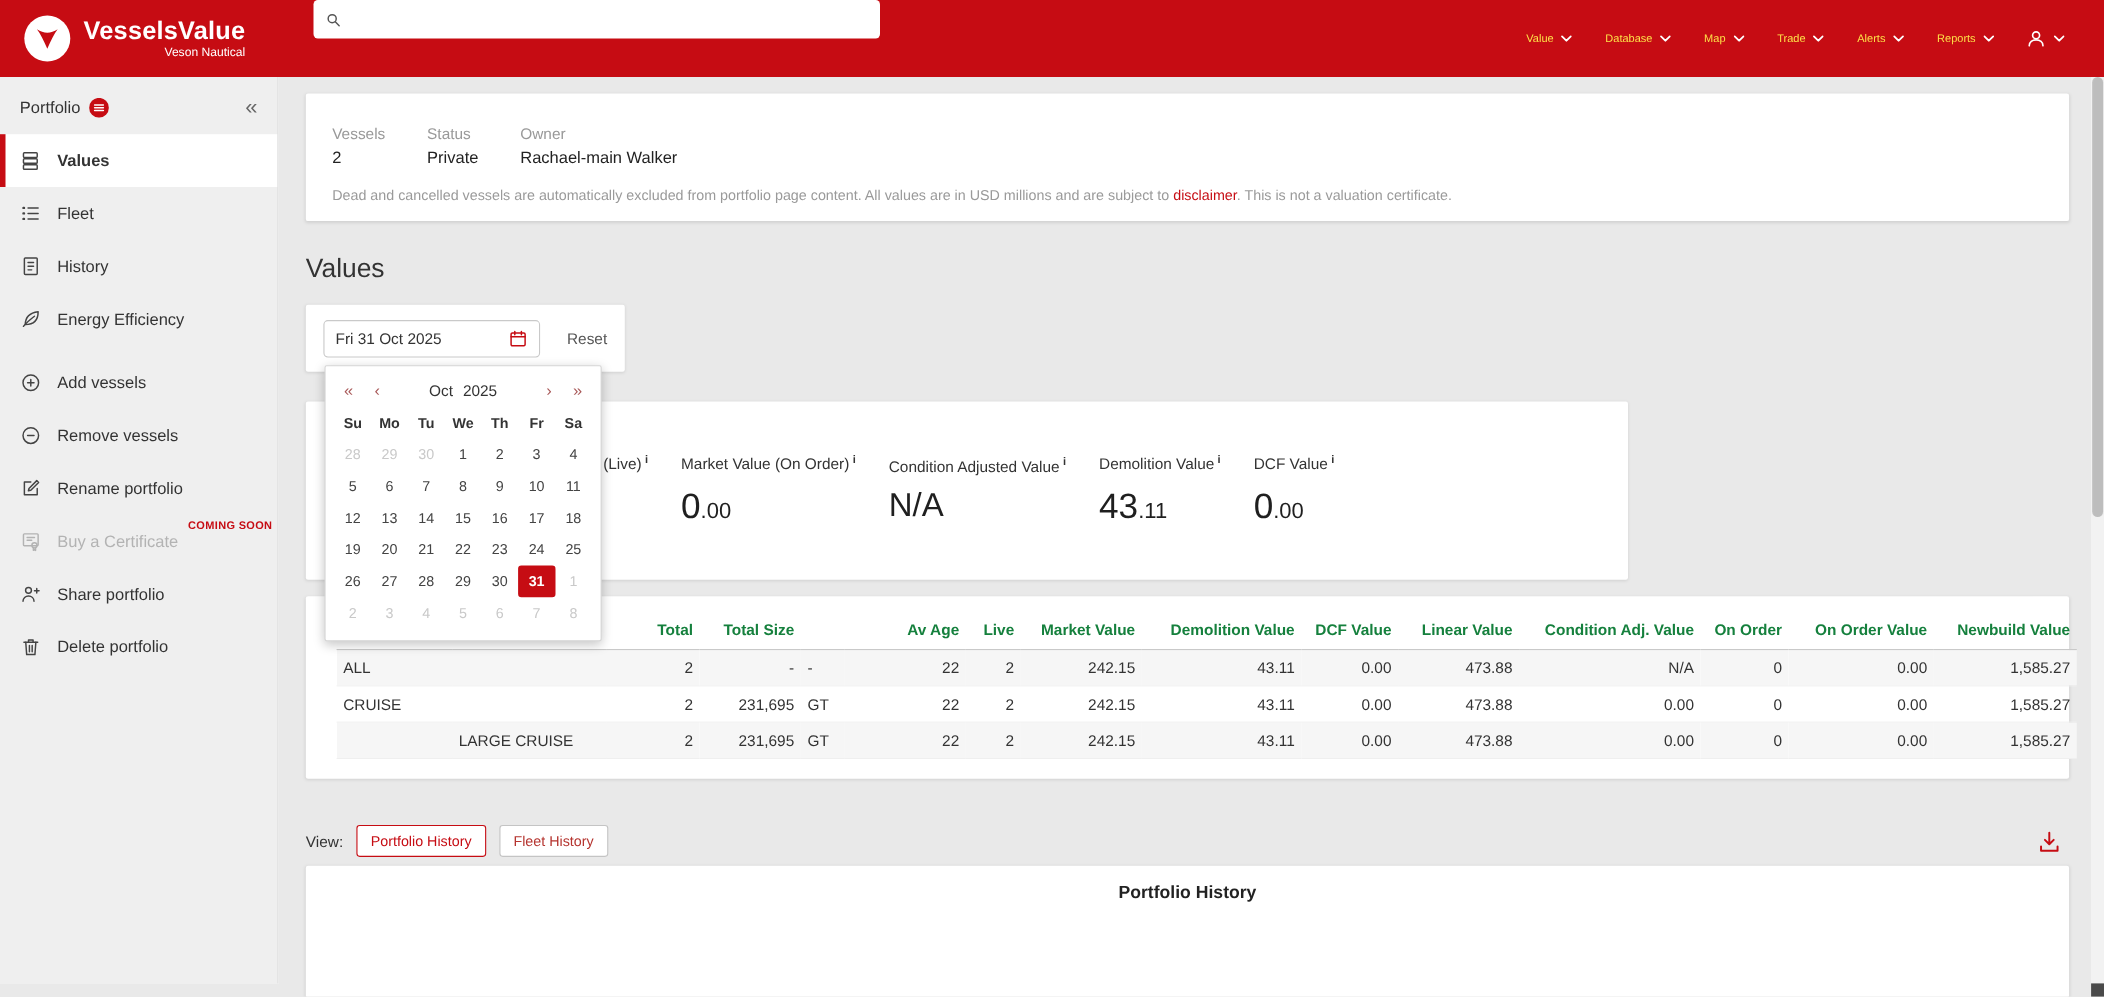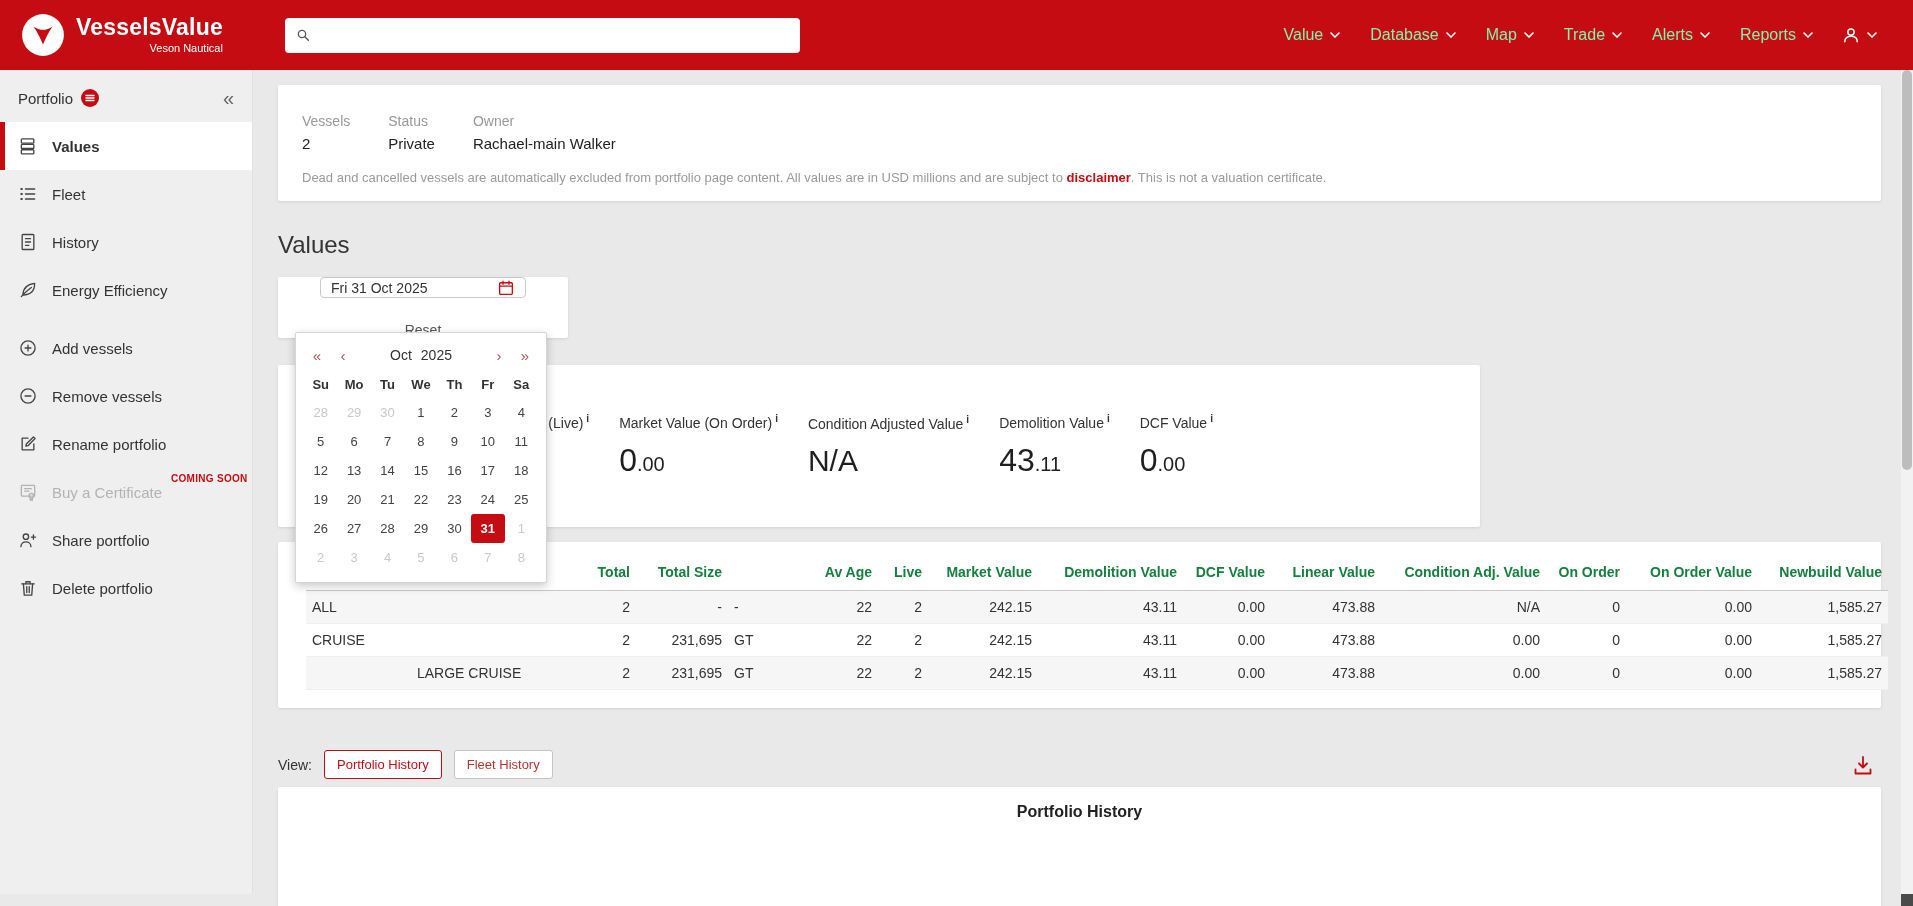--- a/index.html
+++ b/index.html
@@ -1,32 +1,32 @@
 <!DOCTYPE html>
 <html><head>
 <meta charset="utf-8">
 <style>
   * { margin:0; padding:0; box-sizing:border-box; }
   html,body { width:1913px; height:906px; overflow:hidden; }
   body { font-family:"Liberation Sans", sans-serif; background:#e9e9e9; }
   svg { display:block; }
 
   
-  .topbar { position:fixed; top:0; left:0; width:100%; height:70px; background:#c60c13; display:flex; align-items:center; padding:0 26px 0 20px; z-index:50; }
+  .topbar { position:fixed; top:0; left:0; width:100%; height:70px; background:#c60c13; display:flex; padding:0 26px 0 20px; z-index:50; }
   .logo { display:flex; align-items:center; gap:10px; color:#fff; cursor:pointer; }
   .logo-mark { width:46px; height:46px; }
   .logo-text { display:flex; flex-direction:column; line-height:1; }
   .logo-name { font-size:23px; font-weight:bold; letter-spacing:.2px; }
   .logo-tag { font-size:11px; margin-top:4px; align-self:flex-end; }
   .searchbox { margin-left:62px; width:515px; height:35px; background:#fff; border-radius:4px; display:flex; align-items:center; padding:0 10px; gap:8px; }
   .searchbox .sicon { width:16px; height:16px; color:#555; flex:none; }
   .searchbox input { border:none; outline:none; flex:1; font-size:14px; color:#333; font-family:inherit; background:transparent; }
   .searchbox input::placeholder { color:#777; }
   .topnav { margin-left:auto; display:flex; align-items:center; gap:6px; }
-  .nav-item { color:#86efac; font-size:16px; display:flex; align-items:center; gap:7px; padding:10px 12px; cursor:pointer; white-space:nowrap; }
+  .nav-item { color:#fde047; font-size:10px; display:flex; align-items:center; gap:7px; padding:10px 12px; cursor:pointer; white-space:nowrap; }
   .chev { width:10px; height:6px; color:#fff; }
   .user-item { color:#fff; display:flex; align-items:center; gap:6px; padding:10px 10px; cursor:pointer; }
   .person { width:20px; height:20px; }
 
   
   .sidebar { position:fixed; top:70px; left:0; bottom:12px; width:253px; background:#efefef; border-right:1px solid #e2e2e2; z-index:40; }
   .sb-head { display:flex; align-items:center; gap:8px; padding:18px 18px 14px; font-size:15px; color:#333; }
   .sb-badge { width:18px; height:18px; }
   .sb-collapse { margin-left:auto; font-size:20px; color:#666; cursor:pointer; line-height:1; }
   .sb-item { position:relative; height:48px; display:flex; align-items:center; gap:14px; padding:0 18px; font-size:15px; color:#333; cursor:pointer; }
@@ -41,26 +41,26 @@
   
   .main { margin-left:253px; padding:85px 32px 0 25px; }
   .card { background:#fff; border-radius:2px; box-shadow:0 1px 3px rgba(0,0,0,.10); }
 
   .head-card { padding:18px 24px 16px; }
   .page-title { font-size:33px; font-weight:500; color:#222; }
   .meta-row { display:flex; gap:38px; margin-top:10px; }
   .meta-label { font-size:14px; color:#999; }
   .meta-value { font-size:15px; color:#222; margin-top:6px; }
   .disclaimer { margin-top:18px; font-size:13px; color:#9a9a9a; }
-  .disclaimer a { color:#c60c13; font-weight:bold; text-decoration:none; cursor:pointer; }
+  .disclaimer a { color:#c60c13; font-weight:normal; text-decoration:none; cursor:pointer; }
 
   .section-heading { margin:30px 0 18px; font-size:24px; font-weight:400; color:#333; }
 
   .datebox-wrap { position:relative; }
-  .date-card { width:290px; height:61px; display:flex; align-items:center; padding:0 16px; gap:24px;flex-direction:column; }
+  .date-card { width:290px; height:61px; display:flex; align-items:center; padding:0 16px; gap:24px; }
   .date-input { width:206px; height:34px; border:1px solid #c9c9c9; border-radius:4px; background:#fff; display:flex; align-items:center; padding:0 10px; font-size:14px; color:#333; cursor:pointer; }
   .cal-icon { margin-left:auto; width:18px; height:18px; color:#c60c13; }
   .reset { font-size:14px; color:#555; cursor:pointer; }
 
   .calendar-pop { position:absolute; left:17px; top:55px; width:252px; background:#fff; border:1px solid #d5d5d5; border-radius:2px; box-shadow:0 3px 10px rgba(0,0,0,.22); padding:6px 8px 10px; z-index:30; }
   .cal-nav { display:flex; align-items:center; height:32px; }
   .cal-arrow { width:26px; text-align:center; font-size:15px; color:#a85858; cursor:pointer; user-select:none; }
   .cal-month { flex:1; display:flex; justify-content:center; gap:9px; font-size:14px; color:#333; cursor:pointer; }
   .cal-weekdays { display:flex; }
   .cal-weekdays span { flex:1; text-align:center; font-size:13px; font-weight:bold; color:#333; padding:6px 0; }

